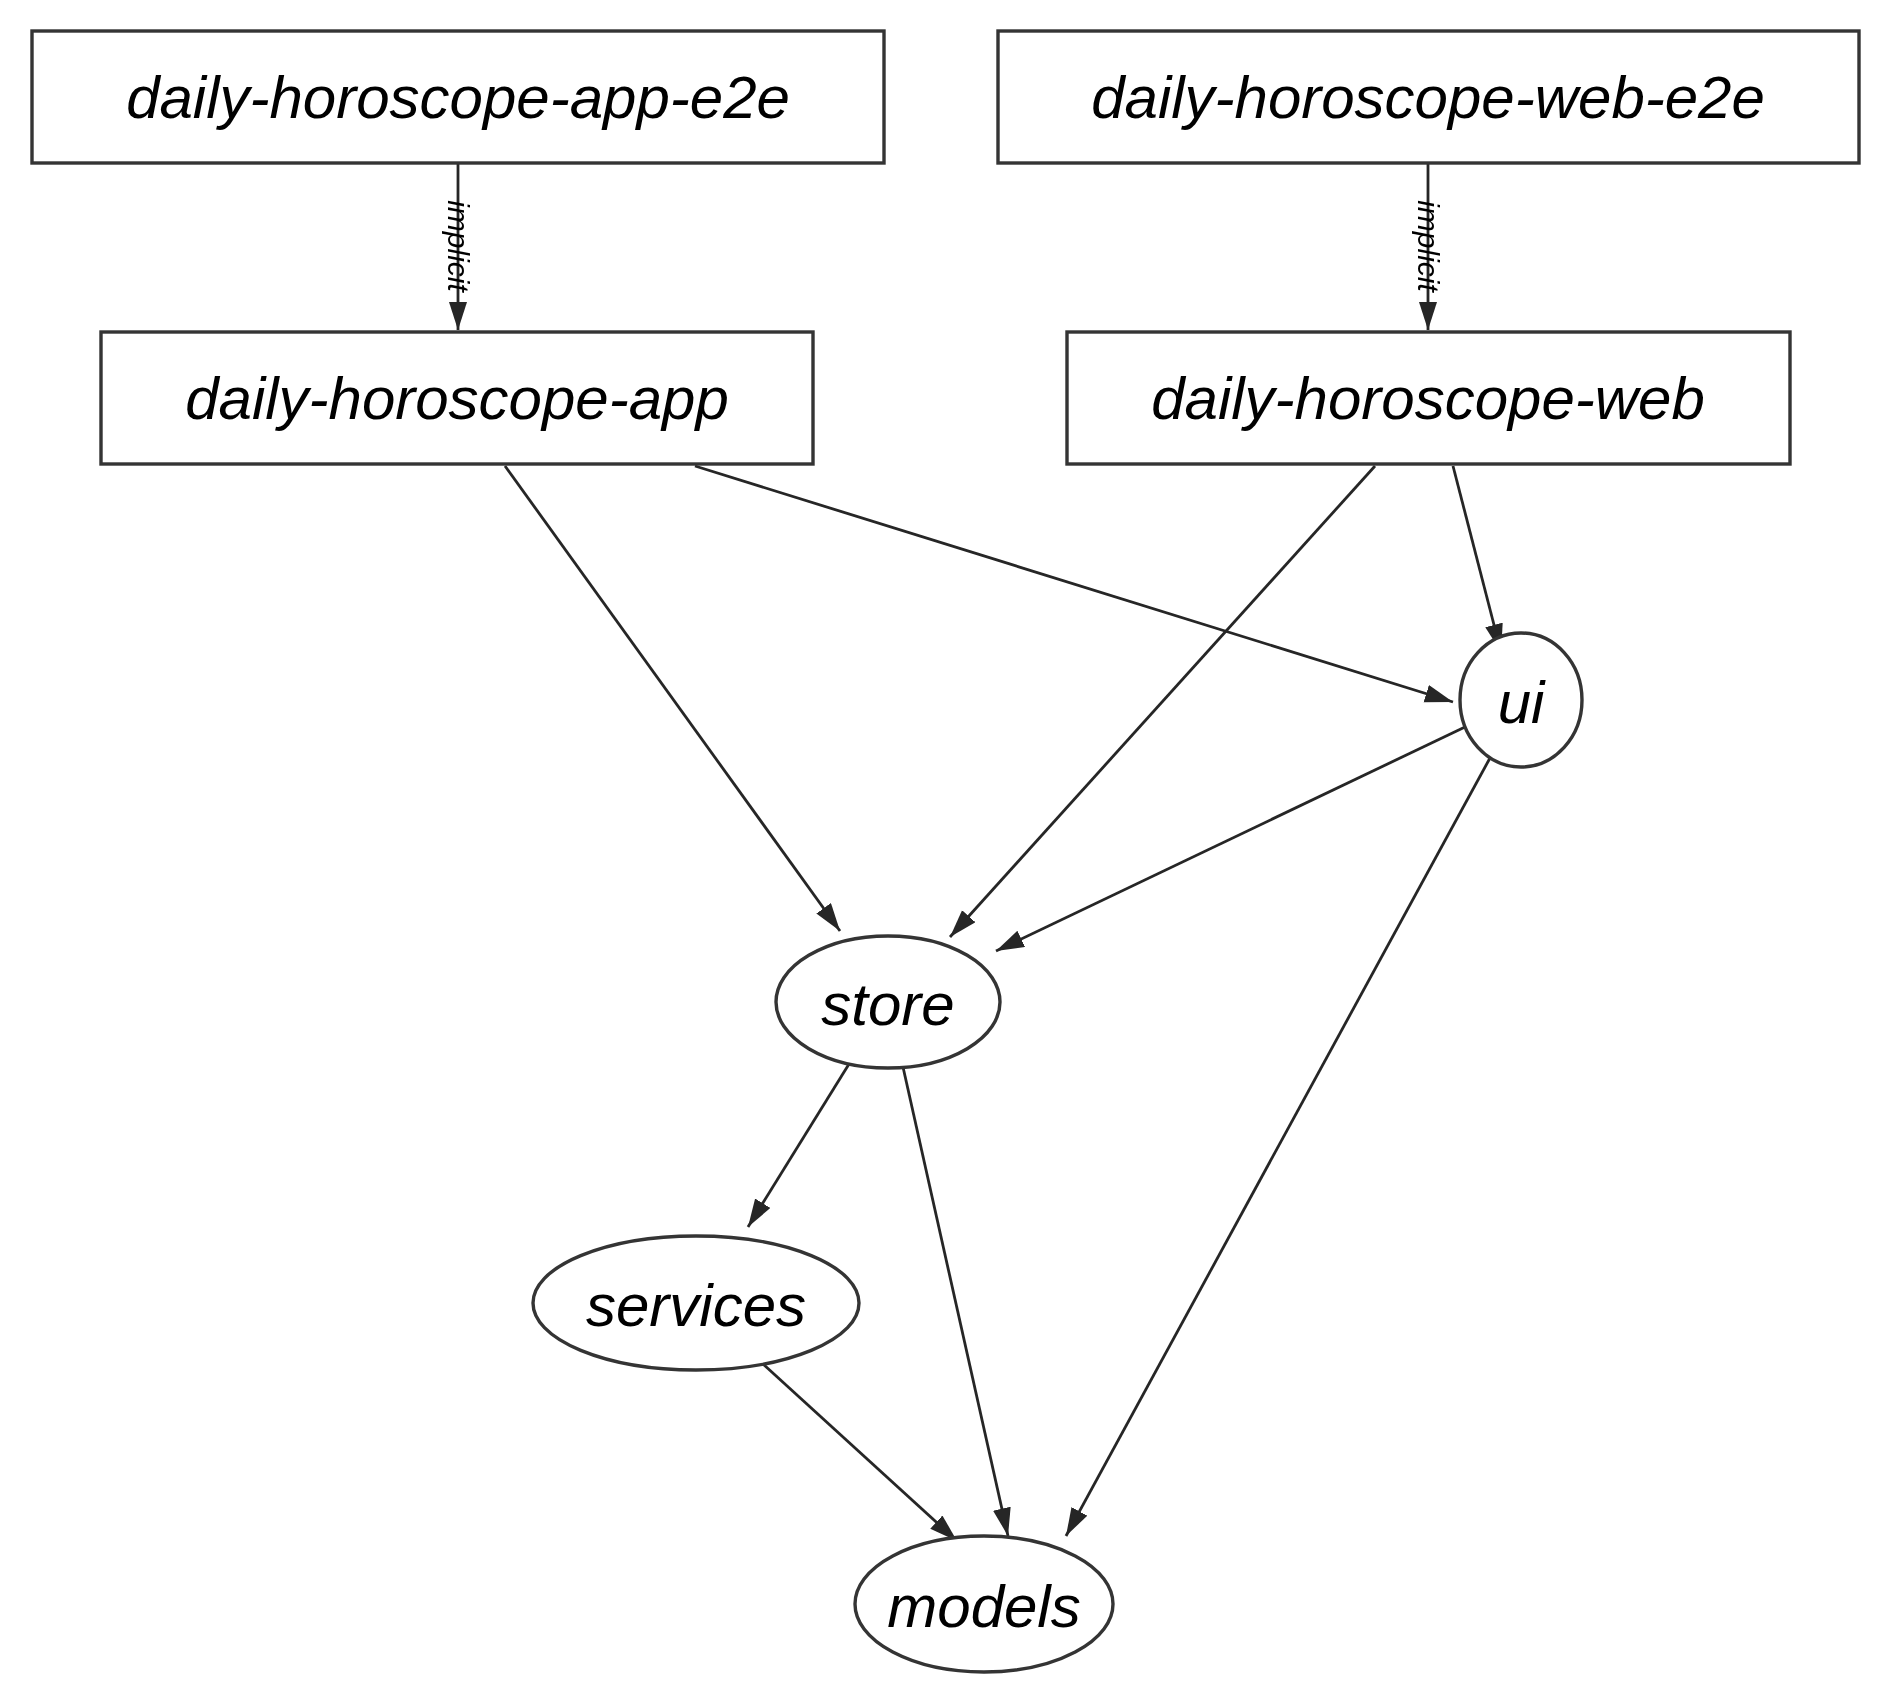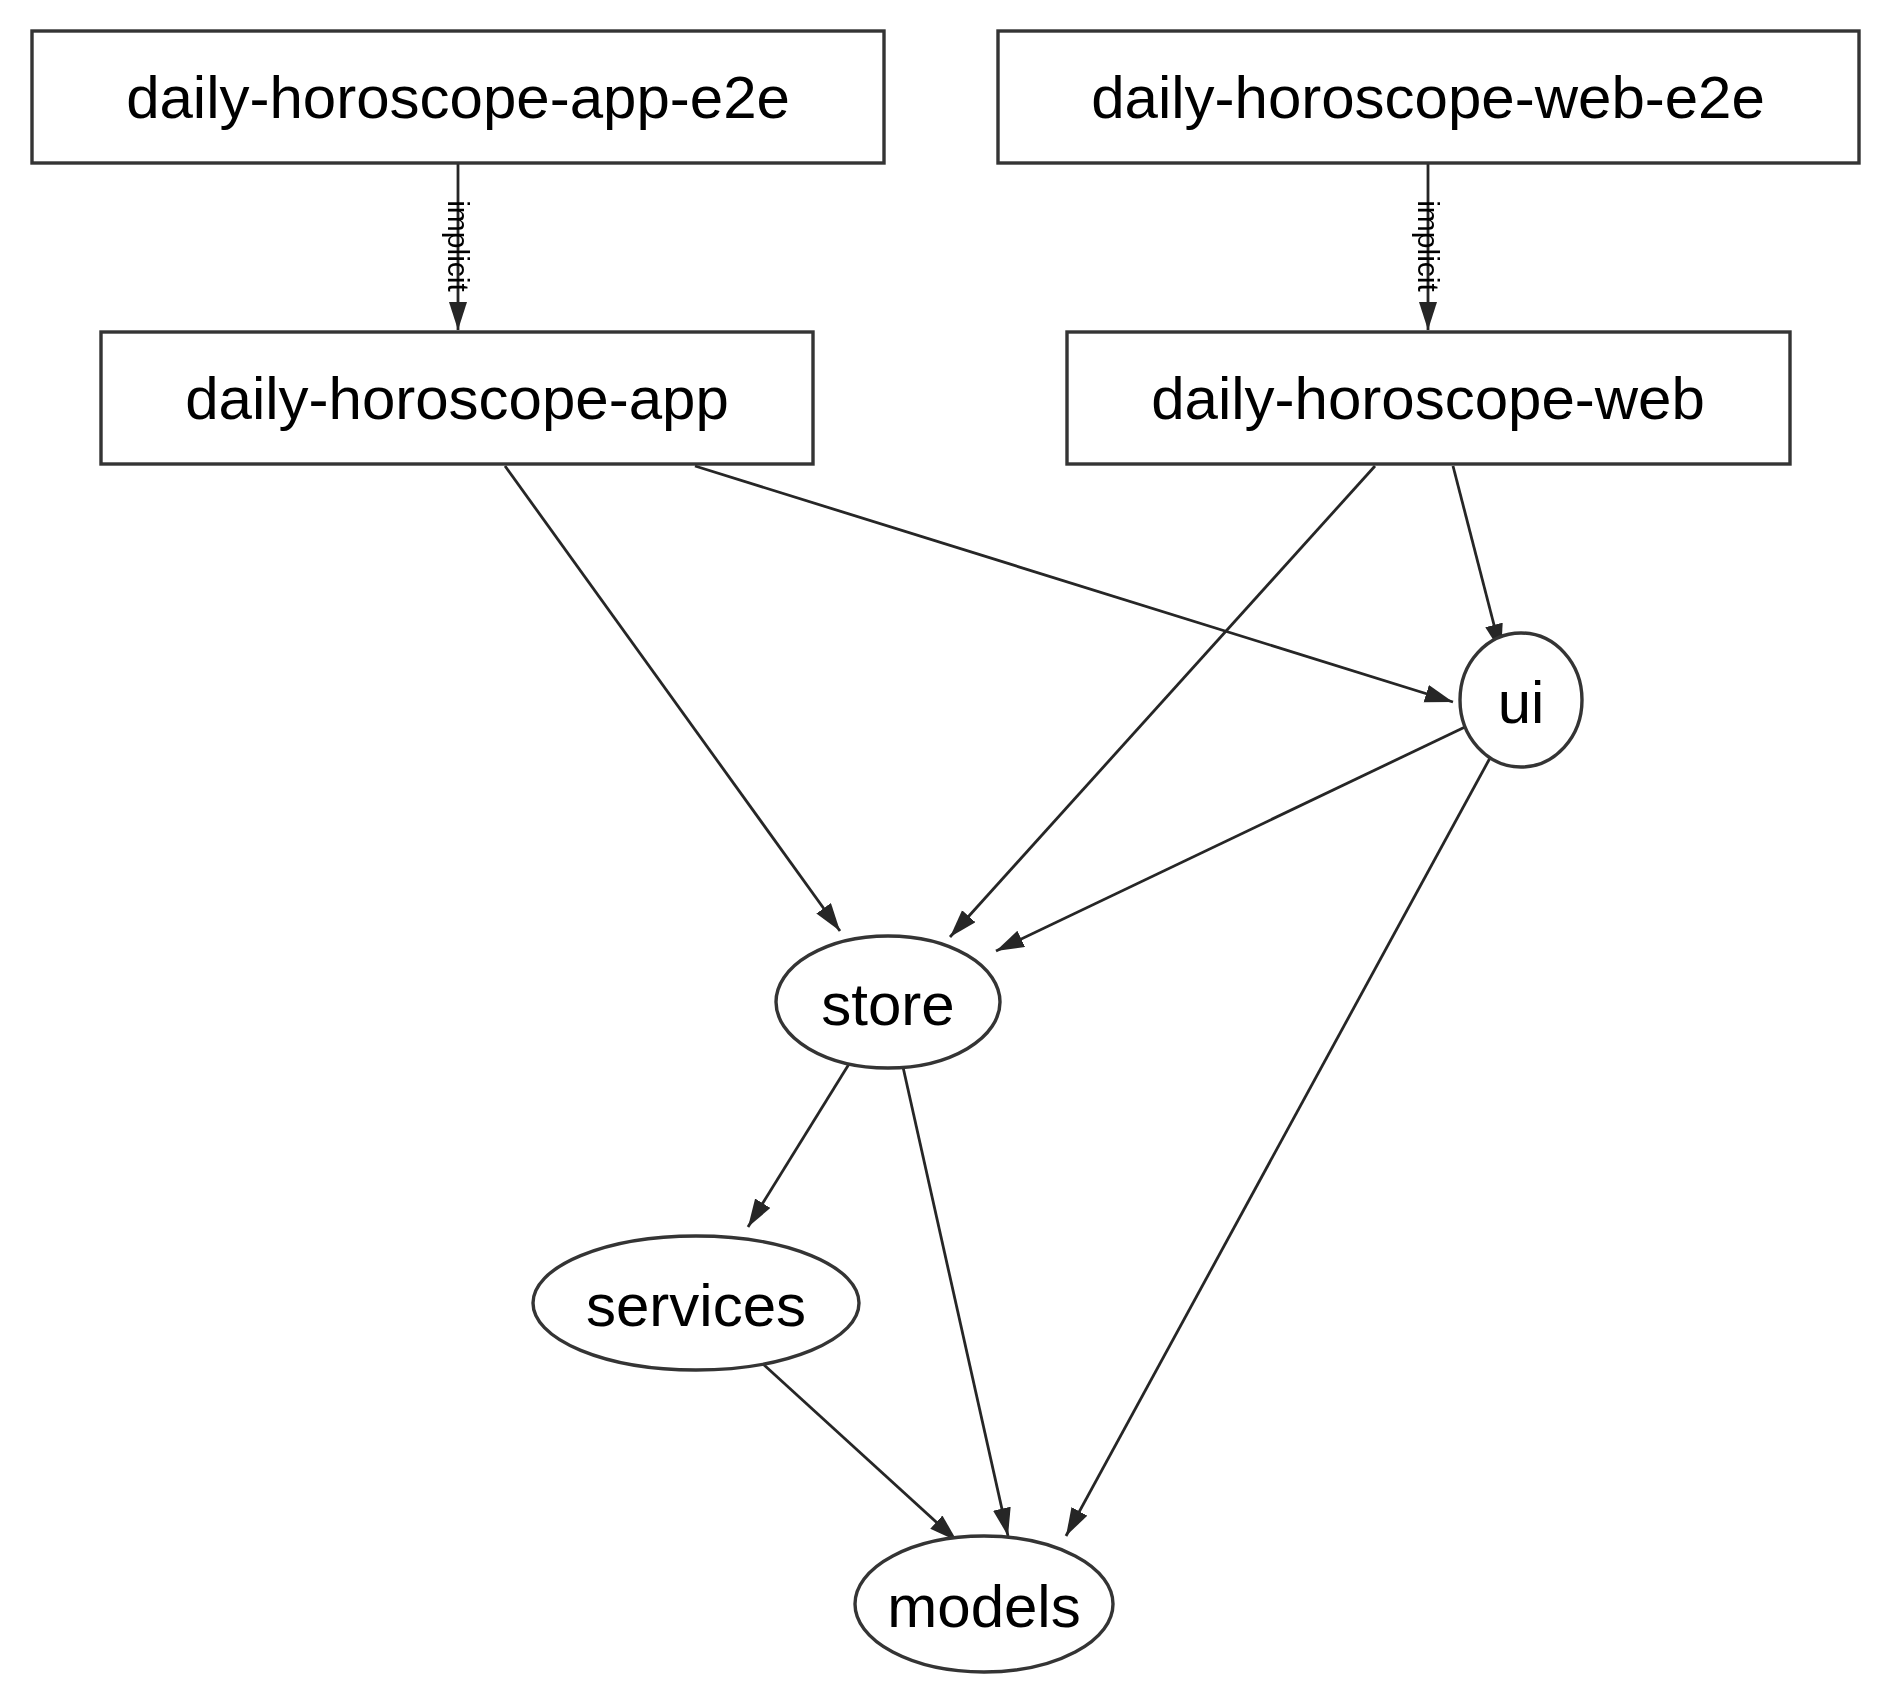--- a/index.html
+++ b/index.html
@@ -5,20 +5,21 @@
   html, body {
     margin: 0;
     padding: 0;
     background: #ffffff;
   }
   .graph-wrap {
     width: 1886px;
     height: 1694px;
     background: #ffffff;
     overflow: hidden;
+    font-style: italic;
   }
   svg.graph-svg {
     display: block;
     width: 1886px;
     height: 1694px;
   }
   .node-shape {
     fill: #ffffff;
     stroke-width: 3.4px;
   }

